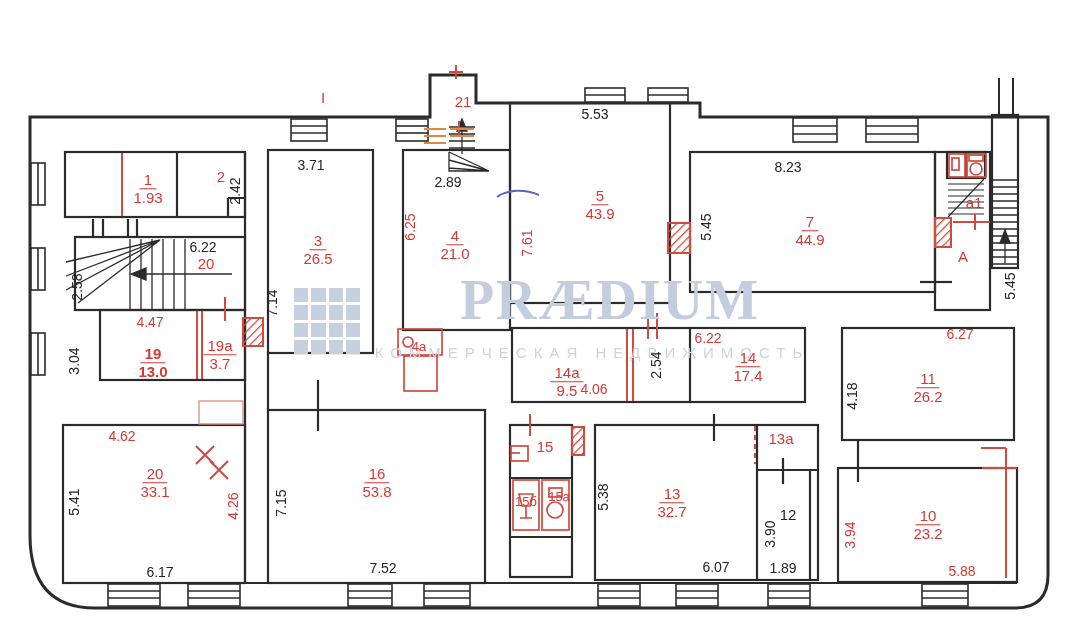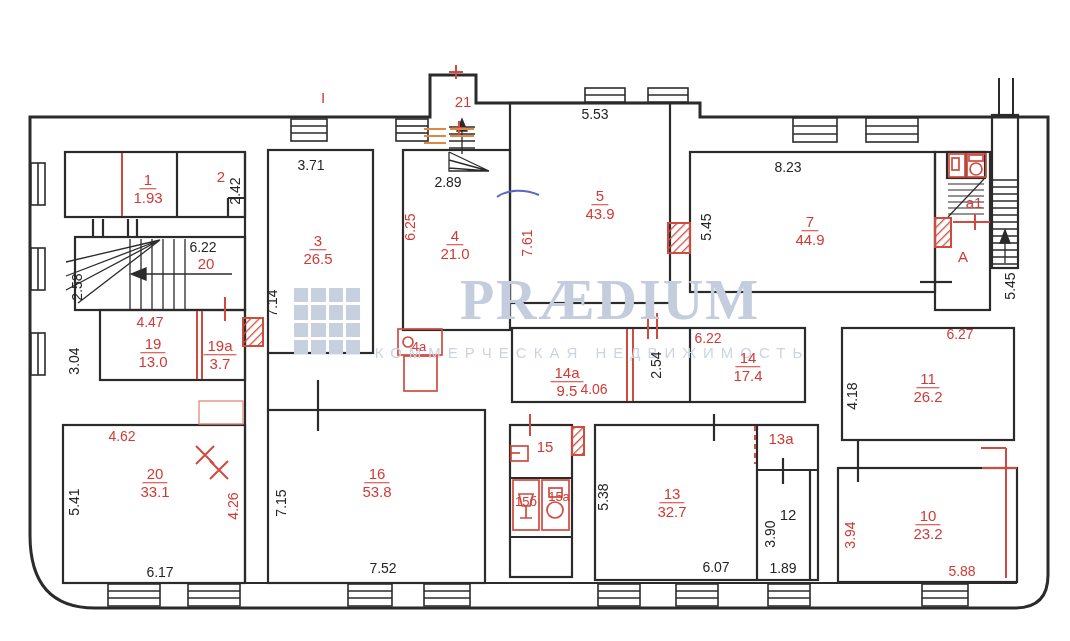--- a/index.html
+++ b/index.html
@@ -241,21 +241,21 @@
       <div class="room-label" style="left: 455px; top: 245px;"><span class="num">4</span><span class="area">21.0</span></div>
       <div class="room-label" style="left: 600px; top: 205px;"><span class="num">5</span><span class="area">43.9</span></div>
       <div class="room-label" style="left: 810px; top: 231px;"><span class="num">7</span><span class="area">44.9</span></div>
       <div class="room-label" style="left: 928px; top: 525px;"><span class="num">10</span><span class="area">23.2</span></div>
       <div class="room-label" style="left: 928px; top: 388px;"><span class="num">11</span><span class="area">26.2</span></div>
       <div class="room-label" style="left: 672px; top: 503px;"><span class="num">13</span><span class="area">32.7</span></div>
       <div class="room-label" style="left: 748px; top: 367px;"><span class="num">14</span><span class="area">17.4</span></div>
       <div class="room-label" style="left: 567px; top: 382px;"><span class="num">14a</span><span class="area">9.5</span></div>
       <div class="room-label" style="left: 377px; top: 483px;"><span class="num">16</span><span class="area">53.8</span></div>
       <div class="room-label" style="left: 155px; top: 483px;"><span class="num">20</span><span class="area">33.1</span></div>
-      <div class="room-label" style="left: 153px; top: 353px;"><span class="num">19</span><span class="area">13.0</span></div>
+      <div class="room-label" style="left: 153px; top: 363px; font-weight: bold;"><span class="num">19</span><span class="area">13.0</span></div>
       <div class="room-label" style="left: 220px; top: 355px;"><span class="num">19a</span><span class="area">3.7</span></div>
       <div class="lbl red" style="left: 221px; top: 177px;">2</div>
       <div class="lbl red" style="left: 206px; top: 264px;">20</div>
       <div class="lbl red" style="left: 463px; top: 102px;">21</div>
       <div class="lbl red" style="left: 974px; top: 203px;">a1</div>
       <div class="lbl red" style="left: 963px; top: 257px;">A</div>
       <div class="lbl red" style="left: 781px; top: 439px;">13a</div>
       <div class="lbl red" style="left: 545px; top: 447px;">15</div>
       <div class="lbl red" style="font-size: 13px; left: 526px; top: 502px;">15б</div>
       <div class="lbl red" style="font-size: 13px; left: 559px; top: 497px;">15a</div>

